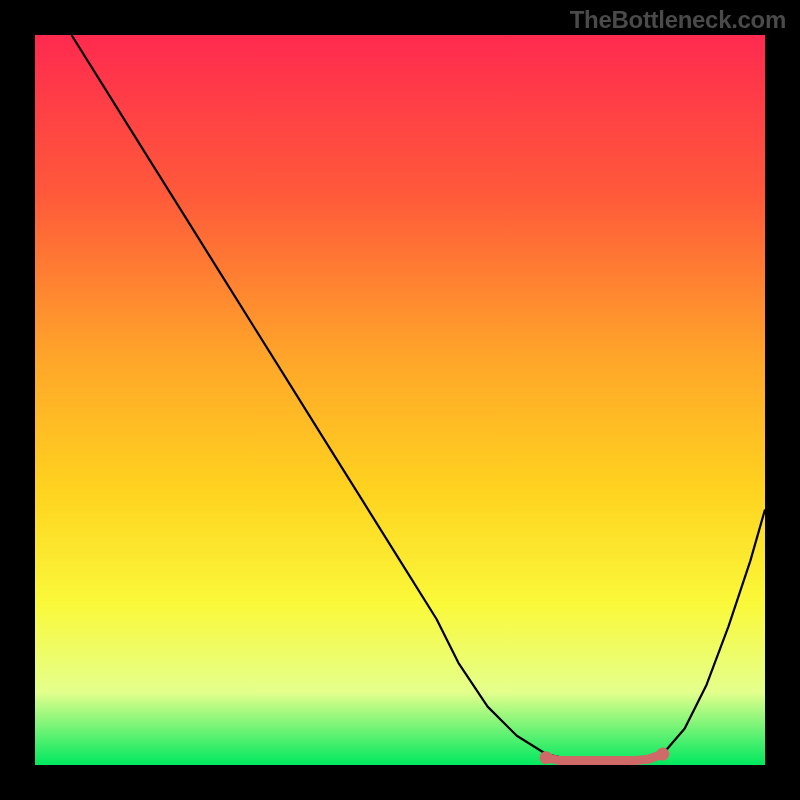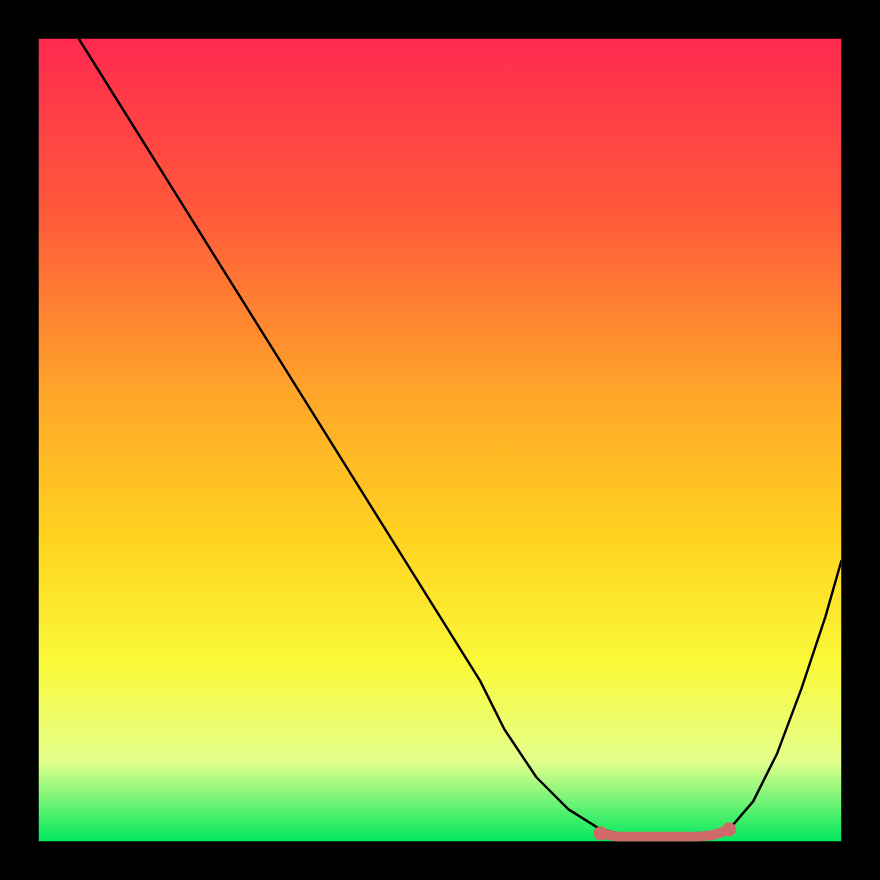--- a/index.html
+++ b/index.html
@@ -28,20 +28,21 @@
     top: 35px;
     width: 730px;
     height: 730px;
   }
   svg { display: block; }
 </style>
 </head>
 <body>
 
 <div class="frame">
+  <div class="watermark">TheBottleneck.com</div>
 
   <div class="plot">
     <svg id="chart-svg" width="730" height="730" viewBox="0 0 730 730">
         <defs>
           <linearGradient id="bg-grad" x1="0" y1="0" x2="0" y2="1">
             <stop offset="0%" stop-color="#ff2a4f"></stop>
             <stop offset="22%" stop-color="#ff5a3a"></stop>
             <stop offset="45%" stop-color="#ffa829"></stop>
             <stop offset="62%" stop-color="#ffd21f"></stop>
             <stop offset="78%" stop-color="#faf93a"></stop>

